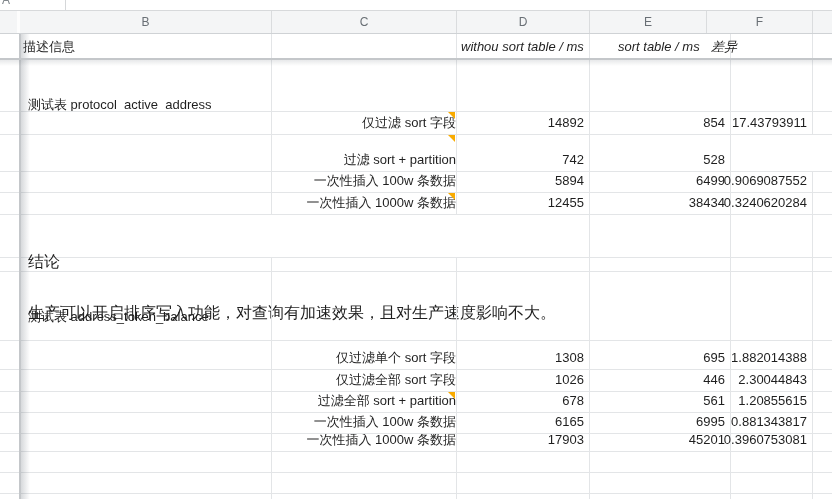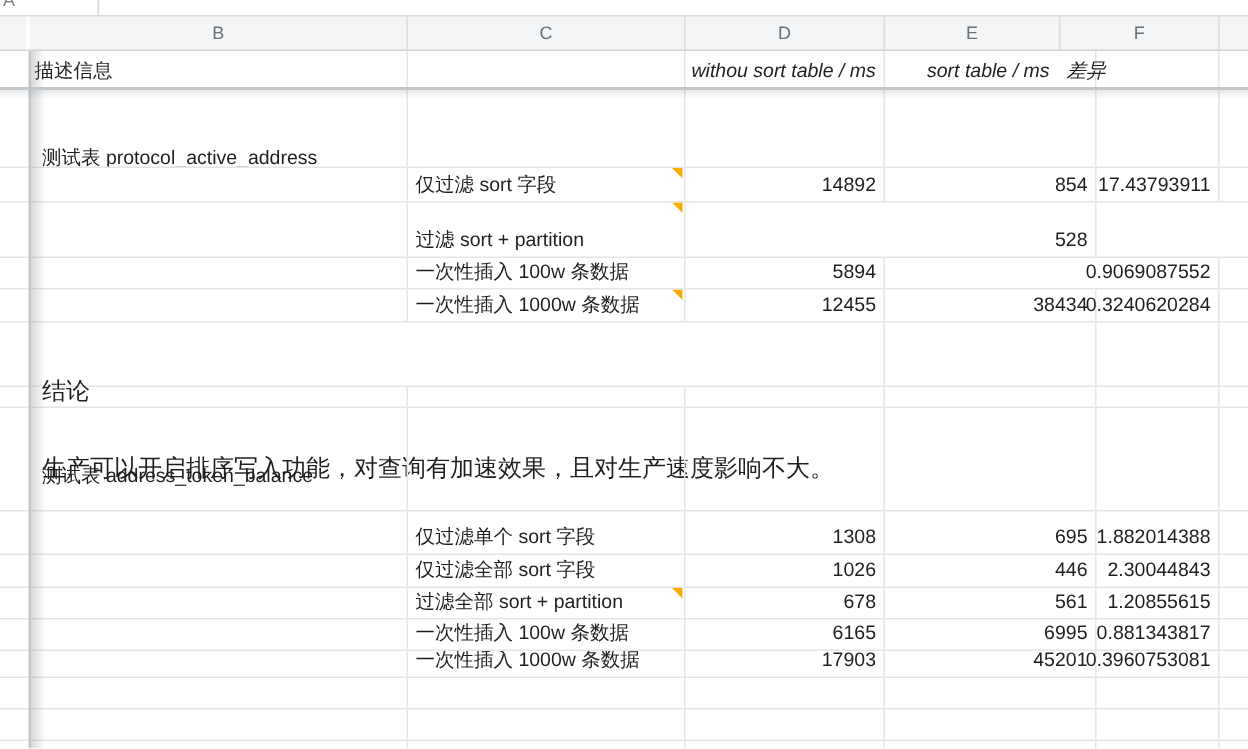--- a/index.html
+++ b/index.html
@@ -25,21 +25,21 @@
   .colhE{left:590px;width:117px;}
   .colhF{left:707px;width:106px;}
   .colhG{left:813px;width:19px;border-right:none;}
 
   
   .row{position:absolute;left:0;right:0;border-bottom:1px solid #e3e5e7;box-sizing:border-box;}
   .row.nb{border-bottom:none;}
   .cell{position:absolute;top:0;bottom:0;box-sizing:border-box;}
   .br{border-right:1px solid #e3e5e7;}
   .cB{left:21px;width:251px;}
-  .cC{left:272px;width:185px;}
+  .cC{left:272px;width:185px;justify-content:flex-end;}
   .cD{left:457px;width:133px;}
   .cE{left:590px;width:117px;margin-left:24px;}
   .cF{left:707px;width:106px;}
   .lbl{display:flex;align-items:flex-end;padding:0 0 3px 5px;font-size:13px;line-height:16px;
        white-space:nowrap;overflow:hidden;}
   .plB{padding-left:2px;}
   .hdl{padding-left:4px;font-style:italic;}
   .num{display:flex;align-items:flex-end;justify-content:flex-end;padding:0 5px 3px 0;
        font-size:13px;line-height:16px;}
   .multiline{font-size:13px;line-height:17px;padding:2px 0 0 7px;white-space:pre;overflow:hidden;}
@@ -112,30 +112,32 @@
 
   <div class="row" style="top:135px;height:37px">
     <div class="cell cB br multiline">
       
       
     </div>
     <div class="cell cC br lbl">
       <span>过滤 sort + partition</span>
       <div class="comment-tri"></div>
     </div>
+    <div class="cell cD br num">742</div>
     <div class="cell cE br num">528</div>
   </div>
 
   <div class="row" style="top:172px;height:21px">
     <div class="cell cB br"></div>
     <div class="cell cC br lbl">
       <span>一次性插入 100w 条数据</span>
 
     </div>
     <div class="cell cD br num">5894</div>
+    <div class="cell cE br num">6499</div>
     <div class="cell cF br num">0.9069087552</div>
   </div>
 
   <div class="row" style="top:193px;height:22px">
     <div class="cell cB br"></div>
     <div class="cell cC br lbl">
       <span>一次性插入 1000w 条数据</span>
       <div class="comment-tri"></div>
     </div>
     <div class="cell cD br num">12455</div>

